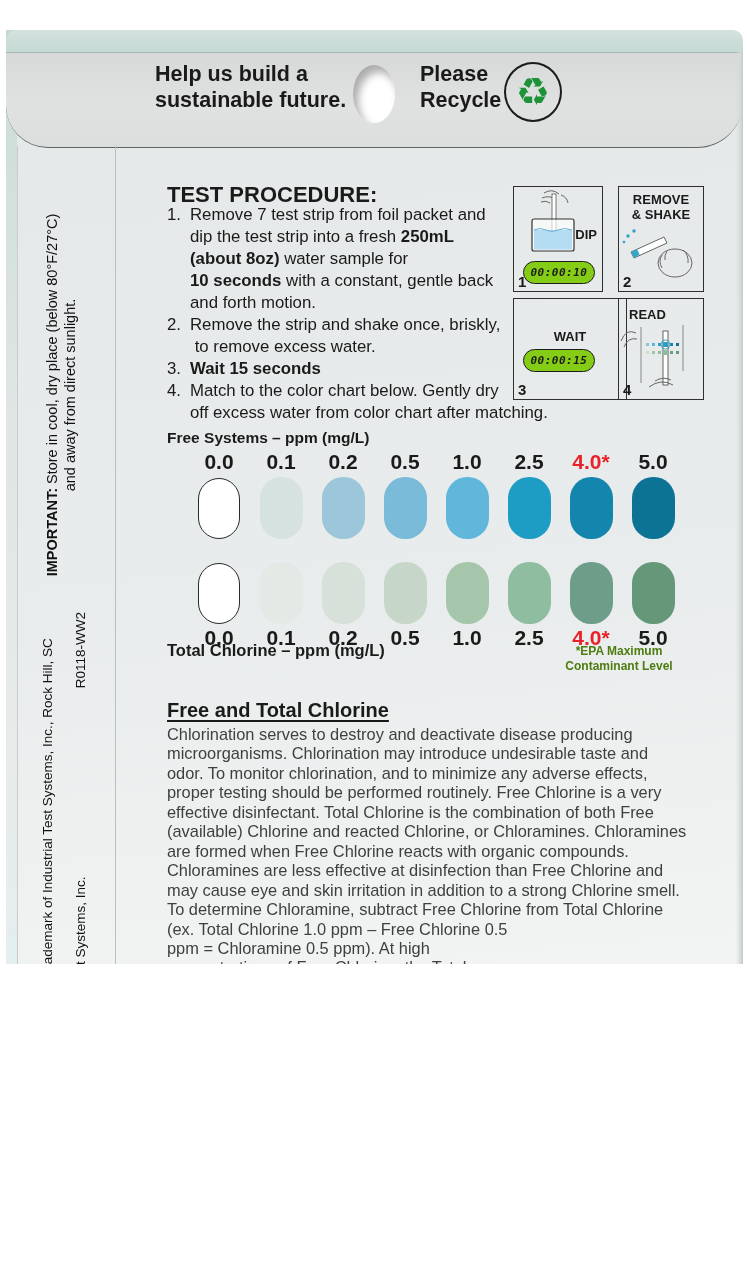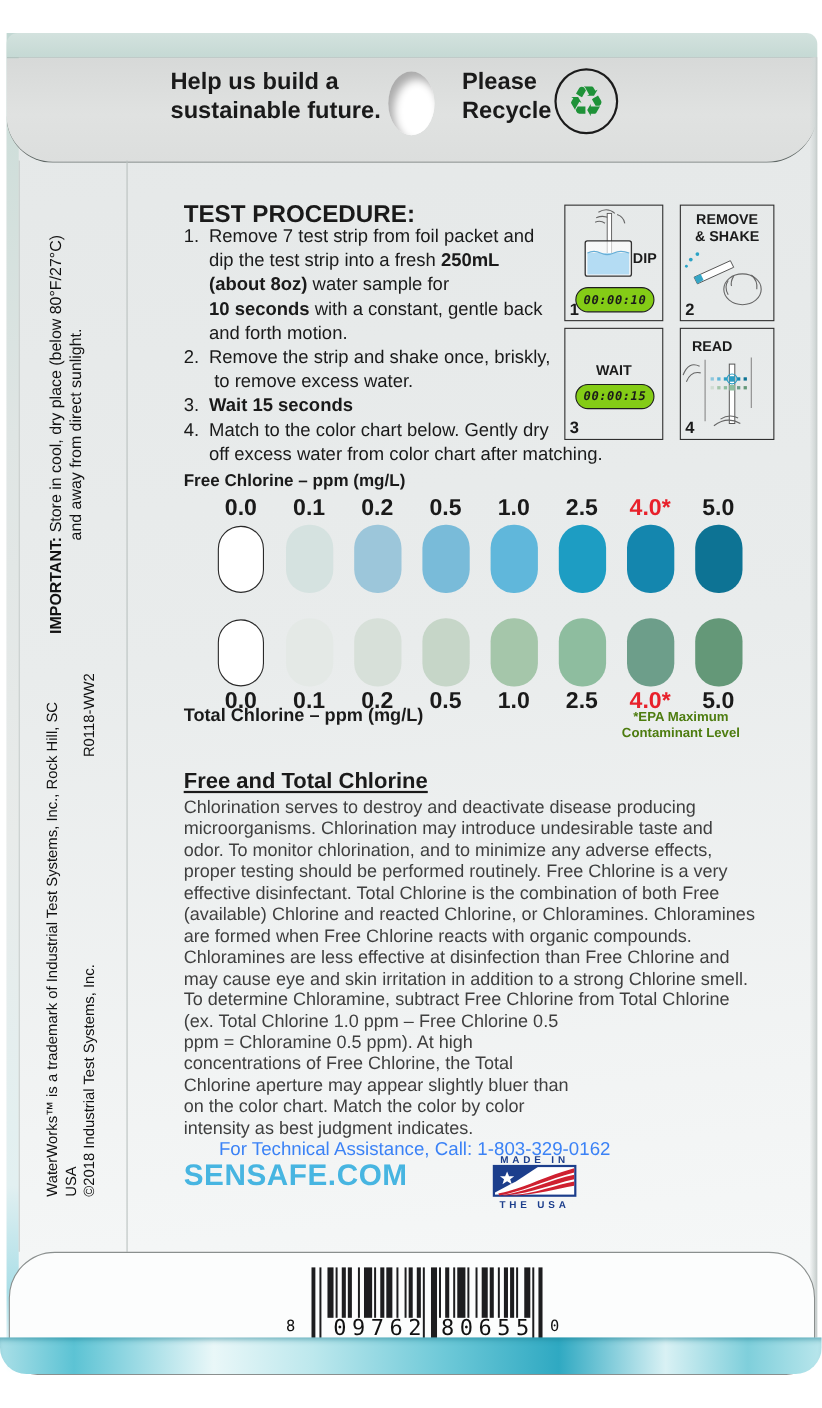--- a/index.html
+++ b/index.html
@@ -1,16 +1,16 @@
 <!DOCTYPE html>
 <html><head>
 <meta charset="utf-8">
 <style>
   html,body{margin:0;padding:0;}
-  .page{position:relative;width:747px;height:1280px;background:#ffffff;overflow:hidden;
+  .page{position:relative;width:747px;height:964px;background:#ffffff;overflow:hidden;
         font-family:"Liberation Sans",sans-serif;color:#1a1a1a;}
   .abs{position:absolute;}
   .pre{white-space:pre-line;}
 
   
   .body-bg{left:6px;top:52px;width:737px;height:1196px;
     background:linear-gradient(175deg,#e5e8e8 0%,#e9ecec 45%,#f2f4f4 78%,#f7f9f9 100%);
     border-radius:0 0 26px 26px;}
   .edge-left{left:6px;top:30px;width:11px;height:1218px;
     background:linear-gradient(180deg,#c2d8d3 0%,#cfdeda 8%,#dfe5e4 30%,#e8ebea 60%,#e2f0f1 86%,#a9dee7 94%,#ffffff 100%);}
@@ -50,21 +50,21 @@
 
   
   .dbox{border:1.2px solid #2f2f2f;background:transparent;}
   .dbox .num{position:absolute;left:4px;bottom:1px;font-size:15px;font-weight:bold;}
   .dbox .dlabel{position:absolute;font-size:13px;font-weight:bold;line-height:15px;white-space:pre-line;text-align:center;}
   .timer{position:absolute;height:21px;border:1.6px solid #1c1c1c;border-radius:12px;background:#84cc16;
     display:flex;align-items:center;justify-content:center;
     font-family:"DejaVu Sans Mono",monospace;font-style:italic;font-weight:bold;font-size:11px;letter-spacing:.5px;}
   .box1{left:513px;top:186px;width:88px;height:104px;}
   .box2{left:618px;top:186px;width:84px;height:104px;}
-  .box3{left:513px;top:298px;width:88px;height:100px;}
+  .box3{left:513px;top:298px;width:88px;height:100px;padding-left:24px;}
   .box4{left:618px;top:298px;width:84px;height:100px;}
 
   
   .chart-title{font-weight:bold;font-size:15.5px;}
   .scale-row{display:flex;}
   .scale-row > *{width:62px;flex:none;display:flex;align-items:center;justify-content:center;}
   .val-label{font-size:21px;font-weight:bold;height:24px;}
   .oval{width:43px;height:62px;border-radius:21px;}
   .oval.outlined{border:1.6px solid #2a2a2a;width:40px;height:59px;background:#fff;}
   .ovals > *{width:62px;flex:none;display:flex;align-items:center;justify-content:center;}
@@ -216,21 +216,21 @@
       </g>
       <rect x="44" y="8" width="5" height="54" fill="#fff" stroke="#555" stroke-width="0.9"></rect>
       <rect x="44" y="19" width="5" height="5" fill="#2b9fc5"></rect>
       <circle cx="46.5" cy="21.5" r="4.5" fill="none" stroke="#2b9fc5" stroke-width="1"></circle>
       <rect x="44" y="27" width="5" height="5" fill="#8ebd9f"></rect>
       <path d="M2 18 Q7 5 17 10 M5 24 Q9 14 18 16 M30 64 q12 -9 24 -2 M36 58 q8 -5 16 -1" stroke="#666" fill="none" stroke-width="1"></path>
     </svg>
     <div class="num">4</div>
   </div>
 
-  <div class="abs chart-title free-title">Free Chlorine – ppm (mg/L)</div>
+  <div class="abs chart-title free-title">Free Systems – ppm (mg/L)</div>
   <div class="abs scale-row free-labels">
       <div class="val-label">0.0</div>
       <div class="val-label">0.1</div>
       <div class="val-label">0.2</div>
       <div class="val-label">0.5</div>
       <div class="val-label">1.0</div>
       <div class="val-label">2.5</div>
       <div class="val-label" style="color: rgb(232, 33, 43);">4.0*</div>
       <div class="val-label">5.0</div>
     </div>

